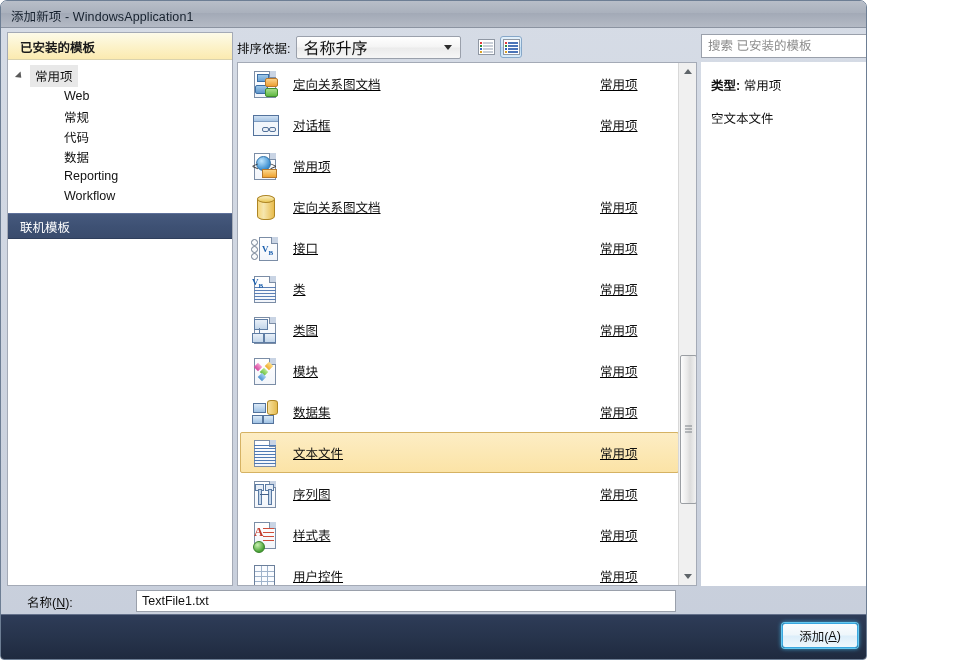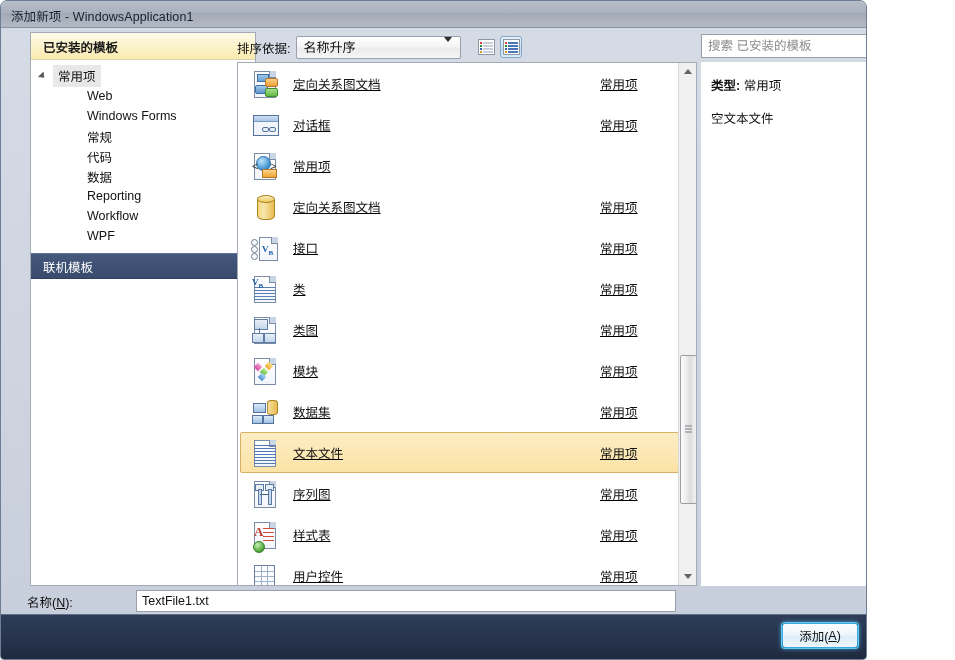--- a/index.html
+++ b/index.html
@@ -86,21 +86,20 @@
 
   
   .sidebar {
     position: absolute;
     left: 0; top: 0;
     width: 226px;
     height: 554px;
     box-sizing: border-box;
     background: #ffffff;
     border: 1px solid #a4aab6;
-    margin-left: 23px;
   }
   .sidebar-header {
     height: 27px;
     box-sizing: border-box;
     background: linear-gradient(to bottom, #fdfbe9 0%, #fcf2c8 55%, #fbeab0 100%);
     border-bottom: 1px solid #d9d2ae;
     display: flex;
     align-items: center;
     padding-left: 12px;
     font-weight: bold;
@@ -170,23 +169,23 @@
     margin-right: 6px;
   }
   .sort-select {
     width: 165px;
     height: 23px;
     box-sizing: border-box;
     background: linear-gradient(to bottom, #ffffff 0%, #f4f4f4 48%, #ebebeb 52%, #f6f6f6 100%);
     border: 1px solid #9aa0ab;
     border-radius: 2px;
     display: flex;
-    align-items: flex-start;
+    align-items: center;
     padding: 0 4px 0 6px;
-    font-size: 13px;
+    font-size: 16px;
     color: #111;
     cursor: pointer;
     position: relative;
   }
   .sort-select .caret {
     position: absolute;
     right: 8px;
     width: 0; height: 0;
     border-left: 4px solid transparent;
     border-right: 4px solid transparent;
@@ -605,39 +604,33 @@
         <div class="tree-row root">
           <div class="tw">
               <div class="tri"></div>
             </div>
           <span class="tree-label">常用项</span>
         </div>
         <div class="tree-row child">
           <span>Web</span>
         </div>
         <div class="tree-row child">
-          <span>Windows Forms</span>
-        </div>
-        <div class="tree-row child">
           <span>常规</span>
         </div>
         <div class="tree-row child">
           <span>代码</span>
         </div>
         <div class="tree-row child">
           <span>数据</span>
         </div>
         <div class="tree-row child">
           <span>Reporting</span>
         </div>
         <div class="tree-row child">
           <span>Workflow</span>
-        </div>
-        <div class="tree-row child">
-          <span>WPF</span>
         </div>
 
         <div class="tree-row online">联机模板</div>
       </div>
     </div>
 
     <div class="center">
 
       <div class="center-toolbar">
         <span class="sort-label">排序依据:</span>

